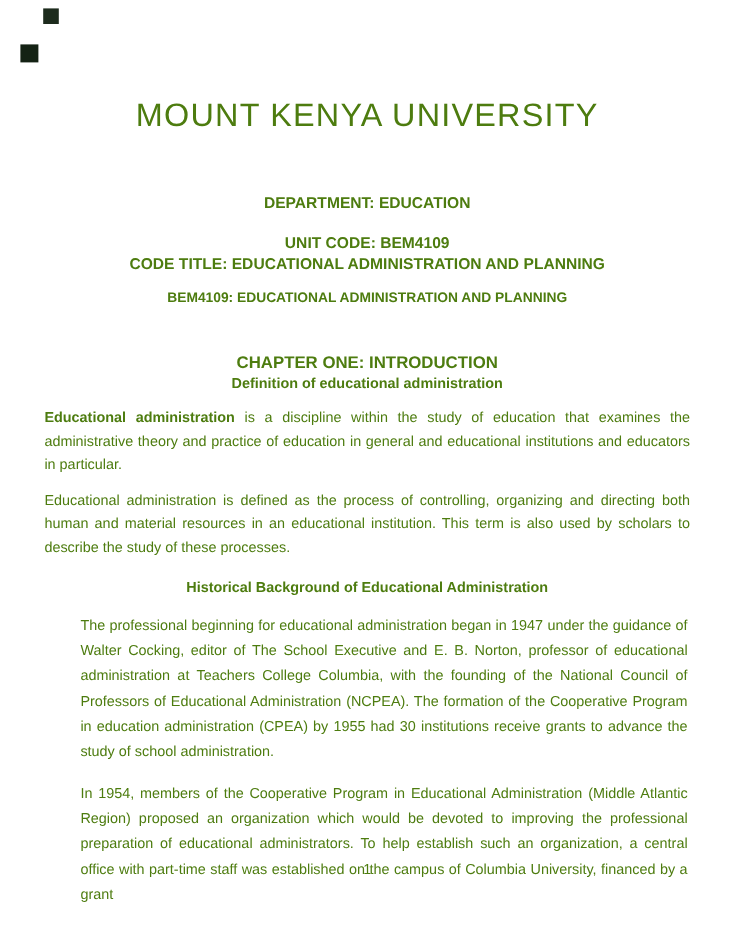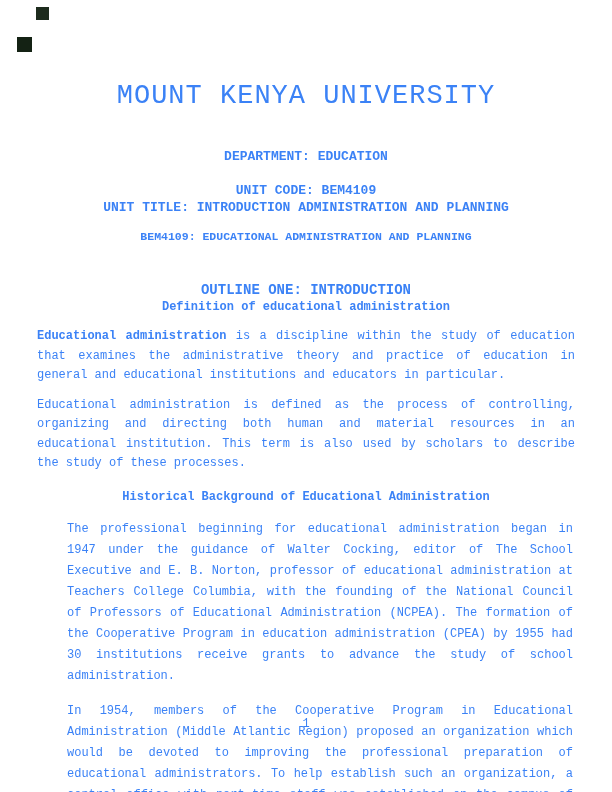--- a/index.html
+++ b/index.html
@@ -6,22 +6,22 @@
     margin: 0;
     padding: 0;
     background: #ffffff;
   }
   .page {
     position: relative;
     width: 612px;
     height: 792px;
     margin: 0 auto;
     background: #ffffff;
-    color: #3b82f6;
-    font-family: Liberation Mono, monospace;
+    color: #4d7c0f;
+    font-family: Liberation Sans, sans-serif;
     overflow: hidden;
   }
   .content {
     padding: 0 37px;
   }
   .mark {
     position: absolute;
     background: #1d2b1d;
   }
   .mark1 { left: 36px; top: 7px;  width: 13px; height: 13px; }
@@ -33,21 +33,21 @@
     font-weight: 400;
     letter-spacing: 1px;
     text-align: center;
     line-height: 1.2;
   }
   .h-center {
     text-align: center;
     font-weight: bold;
     margin: 0;
   }
-  .dept      { margin-top: 36px; font-size: 13px; line-height: 17px; }
+  .dept      { margin-top: 48px; font-size: 13px; line-height: 17px; }
   .unitblock { margin-top: 17px; font-size: 13px; line-height: 17px; }
   .unitblock p { margin: 0; }
   .courseblock { margin-top: 13px; }
   .course-main { font-size: 13px; line-height: 18px; }
   .course-sub  { font-size: 11.5px; line-height: 16px; text-align: center; }
   .chapter {
     margin-top: 36px;
     font-size: 14px;
     line-height: 18px;
   }
@@ -90,28 +90,28 @@
   <div class="mark mark2"></div>
 
   <div class="content">
 
     <h1 class="uni-title">MOUNT KENYA UNIVERSITY</h1>
 
     <p class="h-center dept">DEPARTMENT: EDUCATION</p>
 
     <div class="unitblock">
       <p class="h-center">UNIT CODE: BEM4109</p>
-      <p class="h-center">UNIT TITLE: INTRODUCTION ADMINISTRATION AND PLANNING</p>
+      <p class="h-center">CODE TITLE: EDUCATIONAL ADMINISTRATION AND PLANNING</p>
     </div>
 
     <div class="courseblock">
       <p class="h-center course-sub">BEM4109: EDUCATIONAL ADMINISTRATION AND PLANNING</p>
     </div>
 
-    <p class="h-center chapter">OUTLINE ONE: INTRODUCTION</p>
+    <p class="h-center chapter">CHAPTER ONE: INTRODUCTION</p>
 
     <p class="h-center subhead">Definition of educational administration</p>
 
     <p class="body-para"><span class="bold-lead">Educational administration</span><span> is a discipline within the study of education that examines the administrative theory and practice of education in general and educational institutions and educators in particular.</span></p>
 
     <p class="body-para second">Educational administration is defined as the process of controlling, organizing and directing both human and material resources in an educational institution. This term is also used by scholars to describe the study of these processes.</p>
 
     <p class="h-center subhead hist-head">Historical Background of Educational Administration</p>
 
     <p class="hist-para">The professional beginning for educational administration began in 1947 under the guidance of Walter Cocking, editor of The School Executive and E. B. Norton, professor of educational administration at Teachers College Columbia, with the founding of the National Council of Professors of Educational Administration (NCPEA). The formation of the Cooperative Program in education administration (CPEA) by 1955 had 30 institutions receive grants to advance the study of school administration.</p>

